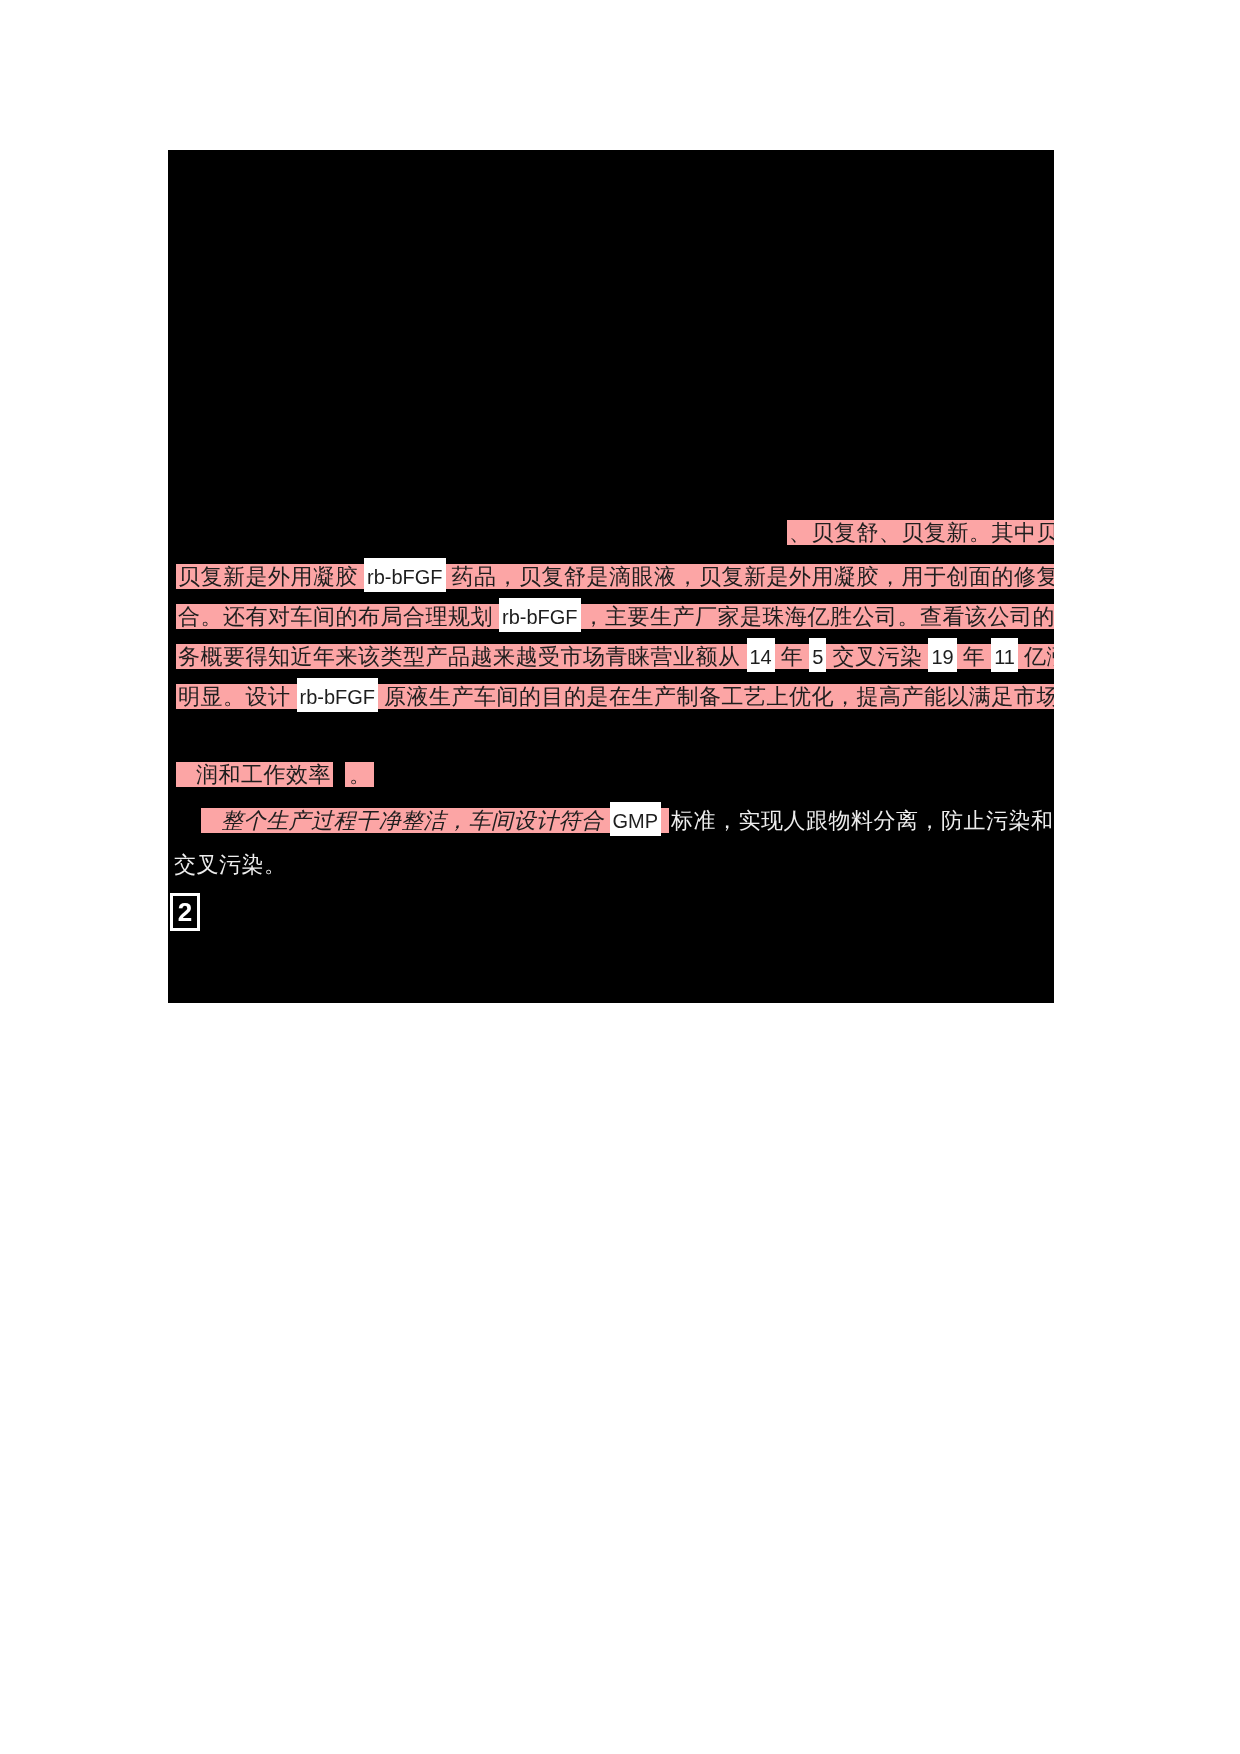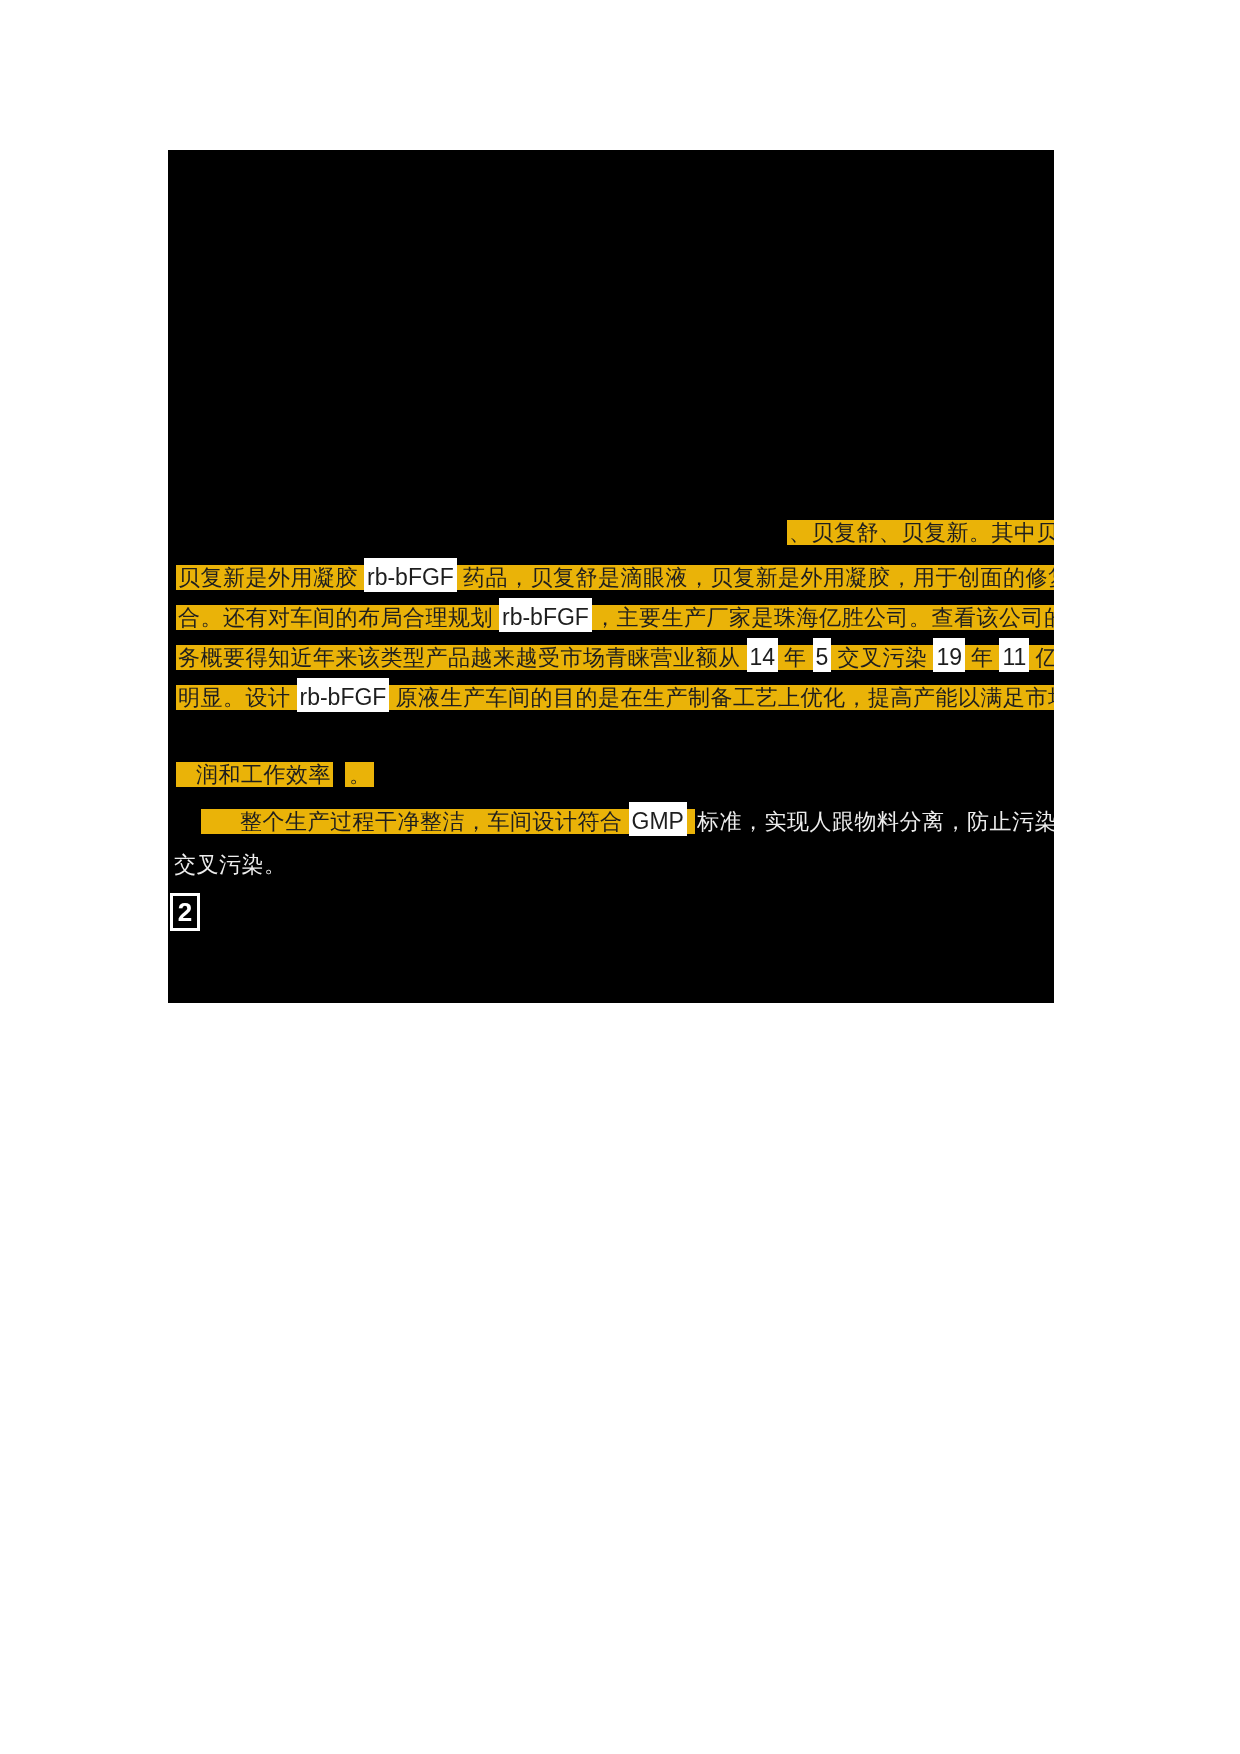--- a/index.html
+++ b/index.html
@@ -24,30 +24,30 @@
     position: absolute;
     height: 30px;
     line-height: 30px;
     font-size: 22px;
     letter-spacing: 0.5px;
     word-spacing: -2px;
     white-space: pre;
     color: #1e1e1e;
   }
   .seg-w {
-    background: #eab308;
+    background: #fca5a5;
     color: #1e1e1e;
     padding: 0 2px;
   }
   .seg-wl {
     display: inline-block;
     background: #ffffff;
     color: #1e1e1e;
     font-family: "Liberation Sans", sans-serif;
-    font-size: 23px;
+    font-size: 20px;
     letter-spacing: 0;
     padding: 4px 3px 0 3px;
   }
   .seg-k {
     background: transparent;
     color: #ededed;
     padding: 0 2px;
   }
   .seg-gap {
     display: inline-block;
@@ -74,16 +74,16 @@
 
 <div class="page">
   <div class="region" id="redacted-region" style="left: 168px; top: 150px; width: 886px; height: 853px; background: rgb(0, 0, 0);">
     <div class="page-number-badge">2</div>
   <div class="line" style="left: 619px; top: 368px;"><span class="seg-w">、贝复舒、贝复新。其中贝</span></div>
       <div class="line" style="left: 8px; top: 408px;"><span class="seg-w">贝复新是外用凝胶 </span><span class="seg-wl">rb-bFGF</span><span class="seg-w"> 药品，贝复舒是滴眼液，贝复新是外用凝胶，用于创面的修复愈</span></div>
       <div class="line" style="left: 8px; top: 448px;"><span class="seg-w">合。还有对车间的布局合理规划 </span><span class="seg-wl">rb-bFGF</span><span class="seg-w">，主要生产厂家是珠海亿胜公司。查看该公司的财</span></div>
       <div class="line" style="left: 8px; top: 488px;"><span class="seg-w">务概要得知近年来该类型产品越来越受市场青睐营业额从 </span><span class="seg-wl">14</span><span class="seg-w"> 年 </span><span class="seg-wl">5</span><span class="seg-w"> 交叉污染 </span><span class="seg-wl">19</span><span class="seg-w"> 年 </span><span class="seg-wl">11</span><span class="seg-w"> 亿涨幅</span></div>
       <div class="line" style="left: 8px; top: 528px;"><span class="seg-w">明显。设计 </span><span class="seg-wl">rb-bFGF</span><span class="seg-w"> 原液生产车间的目的是在生产制备工艺上优化，提高产能以满足市场</span></div>
       <div class="line" style="left: 8px; top: 610px;"><span class="seg-w" style="padding-left: 20px;">润和工作效率</span><span class="seg-gap" style="width: 12px;"></span><span class="seg-w" style="padding-left: 4px;">。</span></div>
-      <div class="line" style="left: 33px; top: 652px;"><span class="seg-w" style="padding-left: 39px;">整个生产过程干净整洁，车间设计符合 </span><span class="seg-wl">GMP</span><span class="seg-w"> </span><span class="seg-k">标准，实现人跟物料分离，防止污染和</span></div>
+      <div class="line" style="left: 33px; top: 652px;"><span class="seg-w" style="padding-left: 20px; font-style: italic;">整个生产过程干净整洁，车间设计符合 </span><span class="seg-wl">GMP</span><span class="seg-w"> </span><span class="seg-k">标准，实现人跟物料分离，防止污染和</span></div>
       <div class="line" style="left: 4px; top: 700px;"><span class="seg-k">交叉污染。</span></div>
     </div>
 </div>
 
 </body></html>

